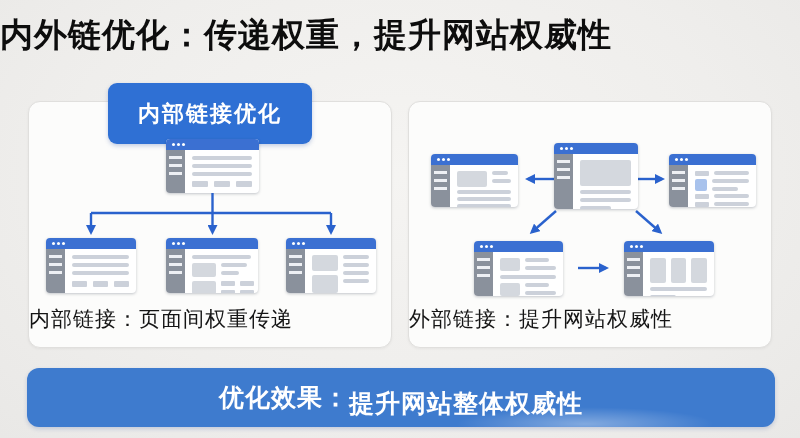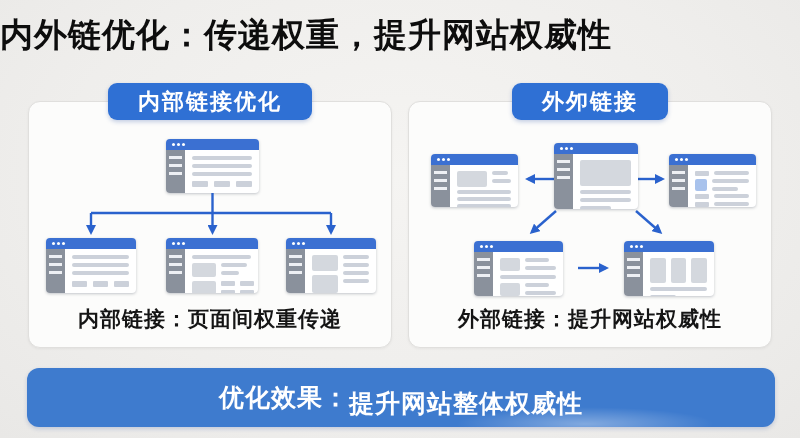--- a/index.html
+++ b/index.html
@@ -10,24 +10,24 @@
   
   .main-title{position:absolute;top:13px;left:0;width:100%;
     font-size:33px;font-weight:900;color:#0d0d0d;letter-spacing:1px;}
 
   
   .panel{position:absolute;top:101px;width:364px;height:247px;background:#fcfcfb;
     border:1px solid #e0dfdd;border-radius:12px;box-shadow:0 1px 3px rgba(0,0,0,.05);box-sizing:border-box;}
   .panel.left{left:28px;} .panel.right{left:408px;}
   .pill{position:absolute;top:-19px;left:50%;transform:translateX(-50%);
     background:#2f70d4;color:#fff;font-size:22px;font-weight:700;letter-spacing:2px;
-    height:37px;line-height:37px;padding:0 30px;border-radius:9px;white-space:nowrap;
+    height:37px;line-height:37px;padding:12px 30px;border-radius:9px;white-space:nowrap;
     box-shadow:0 2px 4px rgba(30,70,160,.25);}
-  .caption{position:absolute;bottom:14px;left:0;width:100%;text-align:center;
-    font-size:21px;font-weight:700;color:#151515;letter-spacing:1px;}
+  .caption{position:absolute;bottom:14px;left:0;width:100%;
+    font-size:21px;font-weight:400;color:#151515;letter-spacing:1px;}
 
   
   .win{position:absolute;background:#ffffff;border-radius:4px;overflow:hidden;
     box-shadow:0 1px 3px rgba(25,35,55,.25);display:flex;flex-direction:column;}
   .bar{height:11px;background:#3b70d2;flex:none;display:flex;align-items:center;}
   .bar::before{content:"";width:3px;height:3px;border-radius:50%;background:#fff;
     margin-left:6px;box-shadow:5px 0 0 #fff,10px 0 0 #fff;}
   .wbody{flex:1;display:flex;min-height:0;}
   .side{width:19px;flex:none;background:#8a919c;position:relative;}
   .side::after{content:"";position:absolute;left:3px;right:3px;top:6px;height:19px;
@@ -160,21 +160,20 @@
               </div>
           </div>
         </div>
         </div>
     </div>
 
     <div class="caption">内部链接：页面间权重传递</div>
   </div>
 
   <div class="panel right">
-    <div class="pill">外夘链接</div>
 
     <svg class="connectors" width="364" height="247" viewBox="0 0 364 247">
       <defs>
         <marker id="ah2" markerWidth="10" markerHeight="10" refX="7" refY="5" orient="auto" markerUnits="userSpaceOnUse">
           <path d="M0,0 L10,5 L0,10 Z" fill="#2a62cd"></path>
         </marker>
       </defs>
       <g stroke="#2a62cd" stroke-width="2.4" fill="none">
         <path d="M145 77 L119 77" marker-end="url(#ah2)"></path>
         <path d="M229 77 L253 77" marker-end="url(#ah2)"></path>

